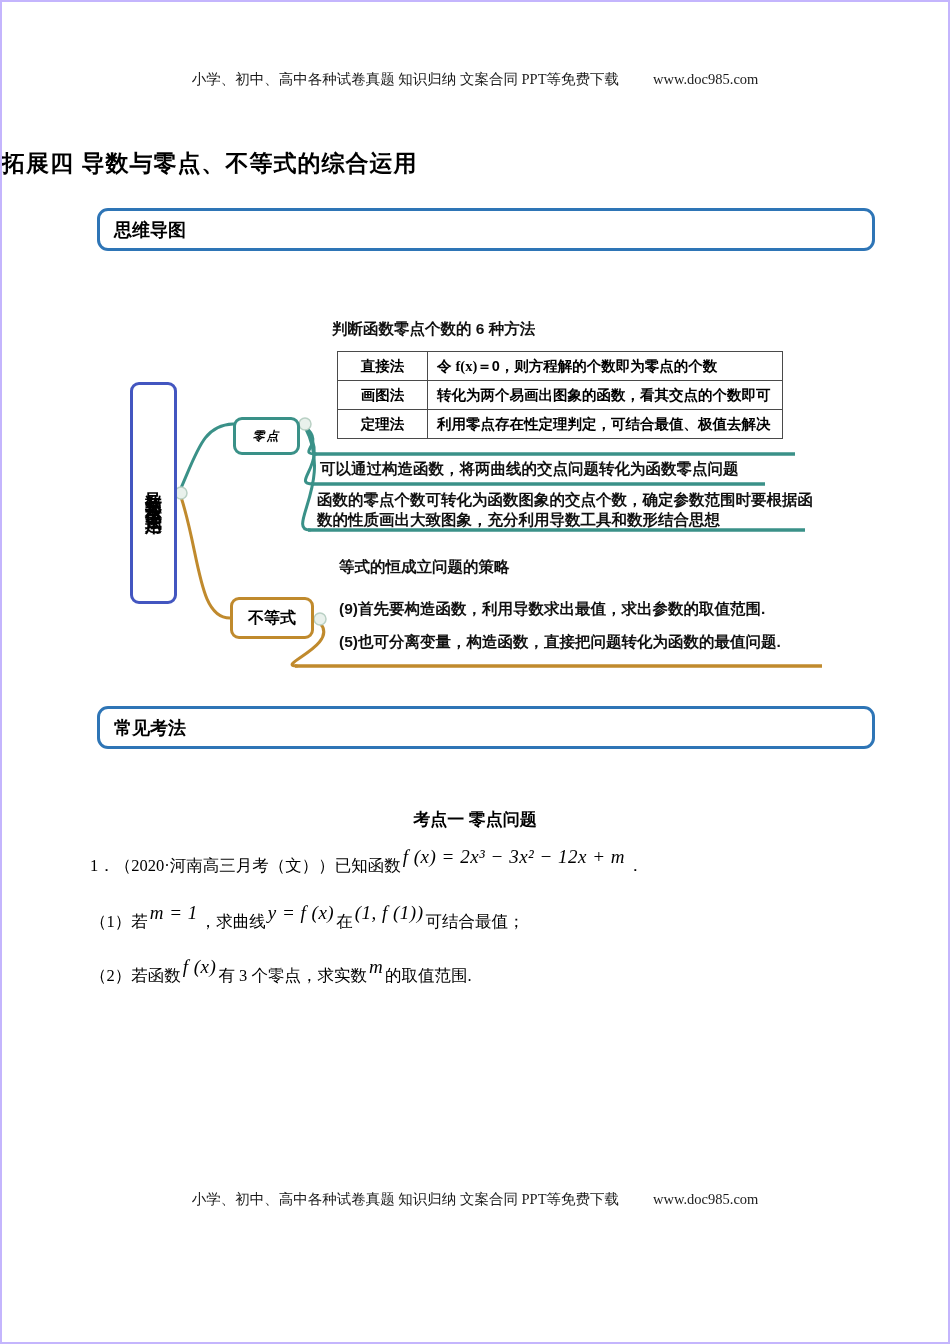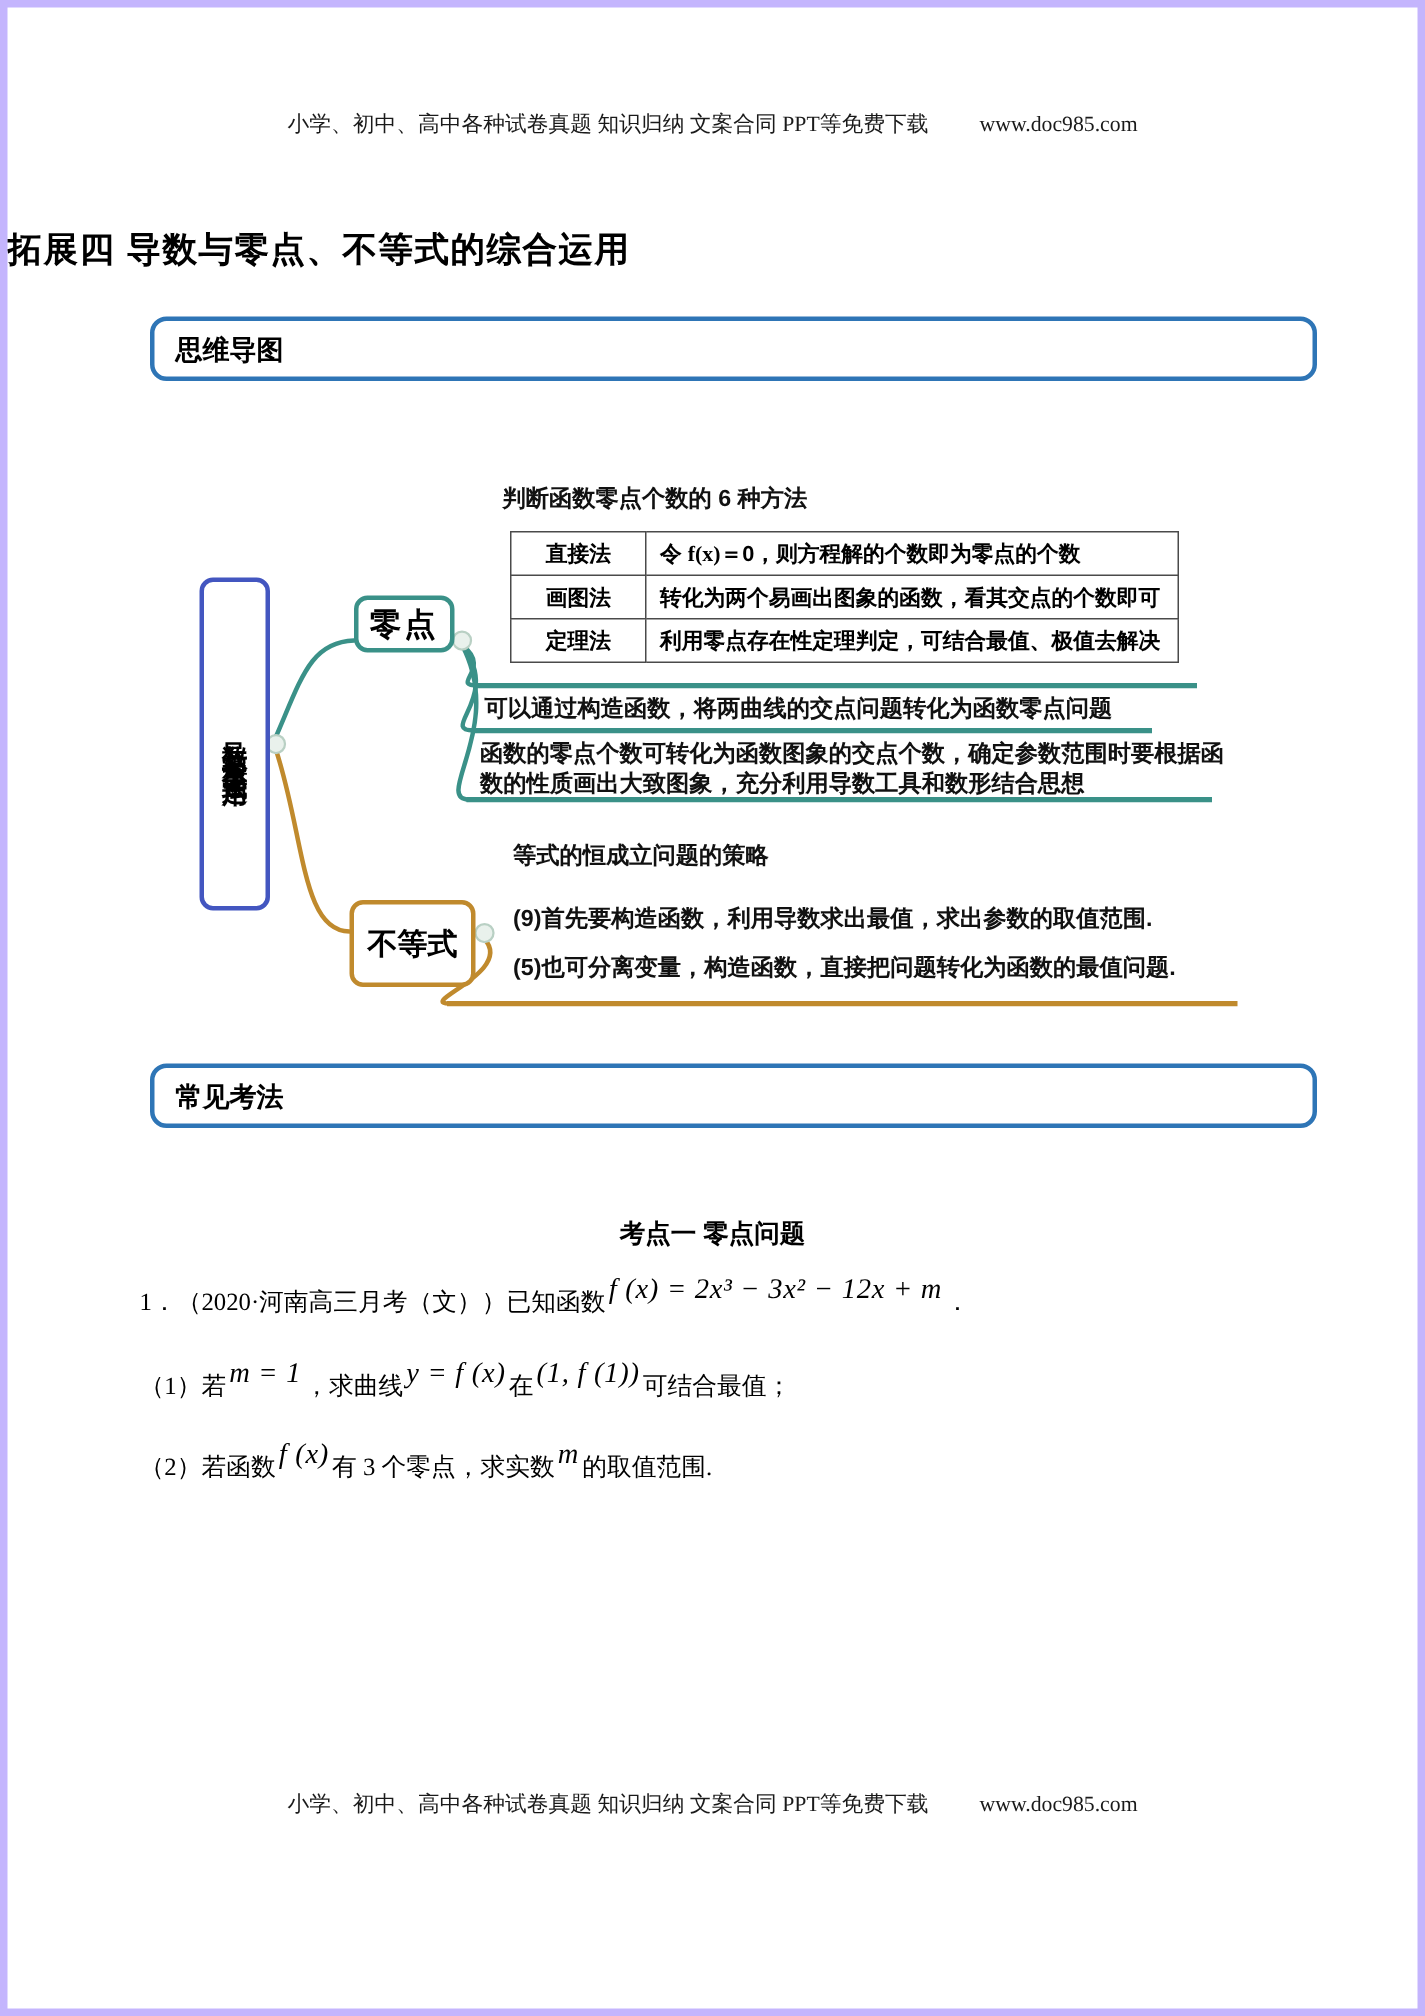--- a/index.html
+++ b/index.html
@@ -1,20 +1,20 @@
 <!DOCTYPE html>
 <html style="--accent_blue: #2E75B6; --teal: #3A9188; --gold: #C08A2D; --root_blue: #4356C0;"><head>
 <meta charset="utf-8">
 <style>
   * { box-sizing: border-box; margin: 0; padding: 0; }
   html,body { background:#888; }
   .page {
     position: relative; width: 950px; height: 1344px;
     margin: 0 auto; background: #ffffff; color: #000;
-    border: 5px solid #c4b5fd; overflow: hidden;
+    border: 2px solid #c4b5fd; overflow: hidden;
     font-family: "Liberation Serif", serif;
   }
   .site-line { position: absolute; left: 0; width: 100%; text-align: center;
     font-size: 14.5px; color: #1a1a1a; }
   .site-line .url { margin-left: 34px; font-family: "Liberation Serif", serif; }
   #header-line { top: 68px; }
   #footer-line { top: 1188px; }
   .page-title { position: absolute; top: 146px; left: 0; width: 100%;
     text-align: left; font-size: 23px; font-weight: 700;
     font-family: "Liberation Sans", sans-serif; letter-spacing: 1px; }
@@ -33,24 +33,24 @@
   .mm-svg line { stroke-width: 3.5; stroke-linecap: butt; }
   .stroke-teal { stroke: var(--teal); }
   .stroke-gold { stroke: var(--gold); }
   .mm-dot { fill: #e9f1ec; stroke: #b9d0c4; stroke-width: 1.5; }
   .mm-node { position: absolute; background: #fff; display: flex;
     align-items: center; justify-content: center; border-radius: 9px;
     font-weight: 600; }
   .node-root { left: 128px; top: 85px; width: 47px; height: 222px;
     border: 3px solid var(--root_blue); font-size: 17px;
     writing-mode: vertical-rl; text-orientation: upright; letter-spacing: 3px; }
-  .node-zero { left: 231px; top: 97px; width: 67px; height: 38px;
-    border: 3px solid var(--teal); font-size: 21px; letter-spacing: 2px; }
-  .node-ineq { left: 228px; top: 300px; width: 84px; height: 58px;
-    border: 3px solid var(--gold); font-size: 20px; }
+  .node-zero { left: 231px; top: 120px; width: 67px; height: 38px;
+    border: 3px solid var(--teal); font-size: 12px; letter-spacing: 2px; font-style: italic; }
+  .node-ineq { left: 228px; top: 300px; width: 84px; height: 42px;
+    border: 3px solid var(--gold); font-size: 16px; }
   .mm-text { position: absolute; font-size: 15.5px; font-weight: 600;
     color: #111; white-space: nowrap; }
   .mm-table-title { left: 330px; top: 22px; font-weight: 700; }
   .mm-table { position: absolute; left: 335px; top: 54px; width: 446px;
     border-collapse: collapse; font-size: 14.5px; font-weight: 700;
     font-family: "Liberation Sans", sans-serif; }
   .mm-table td { border: 1.5px solid #4a4a4a; height: 29px; }
   .mm-table td.method { width: 90px; text-align: center; }
   .mm-table td.desc { padding-left: 9px; }
   .math-inline { font-family: "Liberation Serif", serif; 

